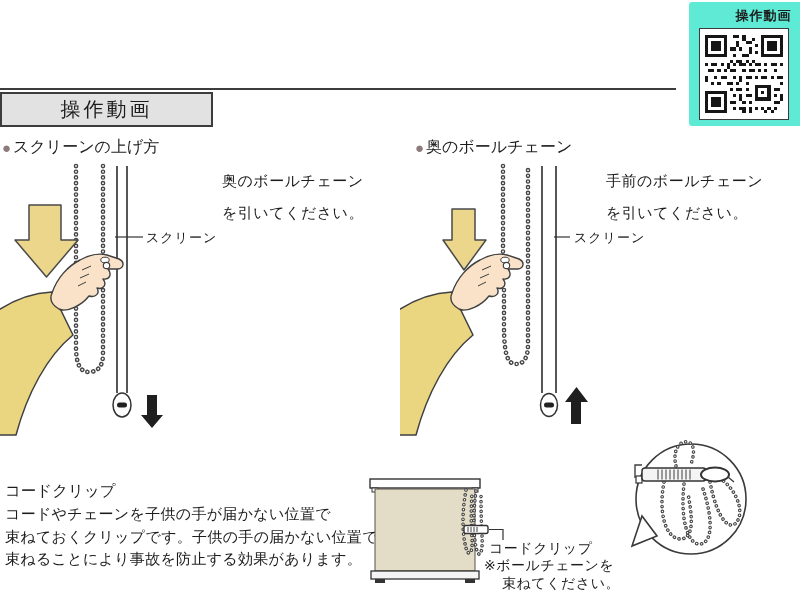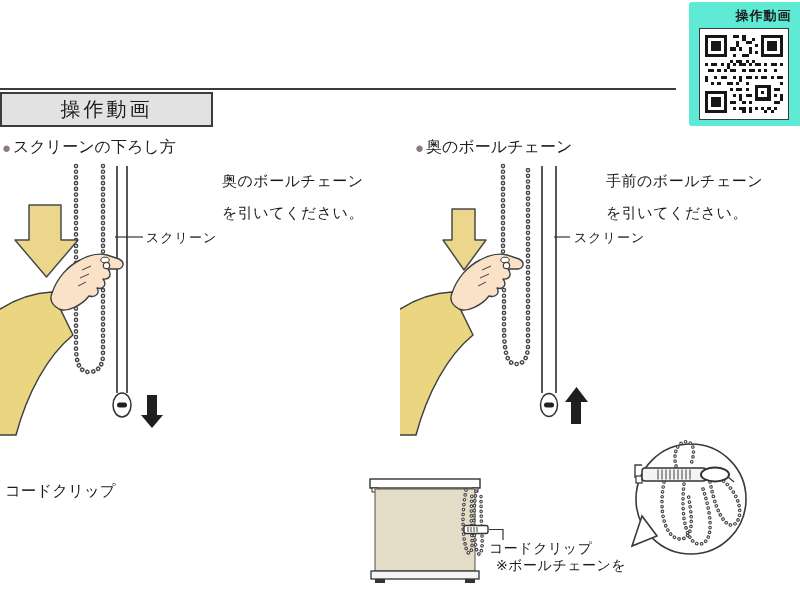--- a/index.html
+++ b/index.html
@@ -31,21 +31,21 @@
 
   .screen-label{font-size:13px;letter-spacing:1px;text-align:right;}
   .sl-left{left:146px;top:229px;}
   .sl-right{left:574px;top:229px;}
 
   
   .clip-title{left:5px;top:481px;font-size:15.5px;}
   .clip-desc{left:5px;top:503px;font-size:15px;line-height:22.5px;white-space:pre-line;letter-spacing:.3px;}
   .note{font-size:14px;letter-spacing:.5px;}
   .note1{left:489px;top:540px;}
-  .note2{left:496px;top:557px;}
+  .note2{left:484px;top:557px;}
   .note3{left:502px;top:575px;}
 
   
   .illus-lower{left:0;top:158px;}
   .illus-raise{left:400px;top:158px;}
   .roller{left:358px;top:453px;}
   .bubble{left:628px;top:432px;}
 
   
   .chain-base{fill:none;stroke:#454545;stroke-width:4.6;stroke-dasharray:0.1 5.6;stroke-linecap:round;}
@@ -163,21 +163,21 @@
     </div>
   </div>
 
   <div class="abs top-rule"></div>
   <div class="abs header-box">
     <span>操作動画</span>
   </div>
 
   <div class="abs subhead sh-left">
     <span class="bullet">●</span>
-    <span>スクリーンの下ろし方</span>
+    <span>スクリーンの上げ方</span>
   </div>
   <div class="abs subhead sh-right">
     <span class="bullet">●</span>
     <span>奥のボールチェーン</span>
   </div>
 
   <div class="abs instr instr-left">奥のボールチェーン
 を引いてください。</div>
   <div class="abs instr instr-right">手前のボールチェーン
 を引いてください。</div>
@@ -236,20 +236,23 @@
       <use href="#c2b" class="chain-base"></use>
         <use href="#c2b" class="chain-hole"></use>
     </g>
     <path class="yellow-arrow" d="M52,51 H75 V82 H86 L64,112 L43,82 H52 Z"></path>
     <path class="black-arrow" d="M165,244 L176.5,229 L188,244 H181 V266 H171 V244 Z"></path>
     <use href="#hand-shape"></use>
     <path class="pointer" d="M154,79 H170"></path>
   </svg>
 
   <div class="abs clip-title">コードクリップ</div>
+  <div class="abs clip-desc">コードやチェーンを子供の手が届かない位置で
+束ねておくクリップです。子供の手の届かない位置で
+束ねることにより事故を防止する効果があります。</div>
 
   <svg class="abs roller" width="155" height="150" viewBox="0 0 155 150">
     <defs>
       <path id="b1" d="M108,37 C104,58 104,80 108,95 C111,105 115,100 114,85 C113,70 113,55 114,40"></path>
       <path id="b2" d="M118,38 C115,60 115,84 119,98 C122,106 125,98 124,82 C123,65 123,50 123,40"></path>
     </defs>
     <g>
       <rect x="12" y="26" width="110" height="9" fill="#fff" stroke="#333" stroke-width="1.4"></rect>
       <rect x="14" y="35" width="6" height="4" fill="#fff" stroke="#333" stroke-width="1"></rect>
       <rect x="114" y="35" width="6" height="4" fill="#fff" stroke="#333" stroke-width="1"></rect>
@@ -266,20 +269,21 @@
     </g>
     <g>
       <rect x="106" y="72.5" width="24" height="8" rx="2" fill="#fff" stroke="#333" stroke-width="1.4"></rect>
       <path class="outline" style="stroke-width:1" d="M110,74 V79 M113,74 V79 M116,74 V79 M119,74 V79"></path>
     </g>
     <path class="pointer" d="M131,76.5 H145 V87"></path>
   </svg>
 
   <div class="abs note note1">コードクリップ</div>
   <div class="abs note note2">※ボールチェーンを</div>
+  <div class="abs note note3">束ねてください。</div>
 
   <svg class="abs bubble" width="175" height="135" viewBox="0 0 175 135">
     <defs>
       <path id="q1" d="M48,34 C44,18 52,8 60,10 C68,12 66,26 62,34"></path>
       <path id="q2" d="M36,50 C30,82 38,106 52,107 C64,107 66,92 60,62"></path>
       <path id="q3" d="M56,52 C52,88 60,114 73,112 C86,109 84,82 74,54"></path>
       <path id="q4" d="M82,50 C90,92 104,100 110,88 C116,76 106,56 94,48"></path>
     </defs>
     <circle cx="63" cy="67" r="55" fill="#fff" stroke="#3a3a3a" stroke-width="1.6"></circle>
     <path d="M14,84 L4,114 L29,104 Z" fill="#fff" stroke="#3a3a3a" stroke-width="1.6"></path>

